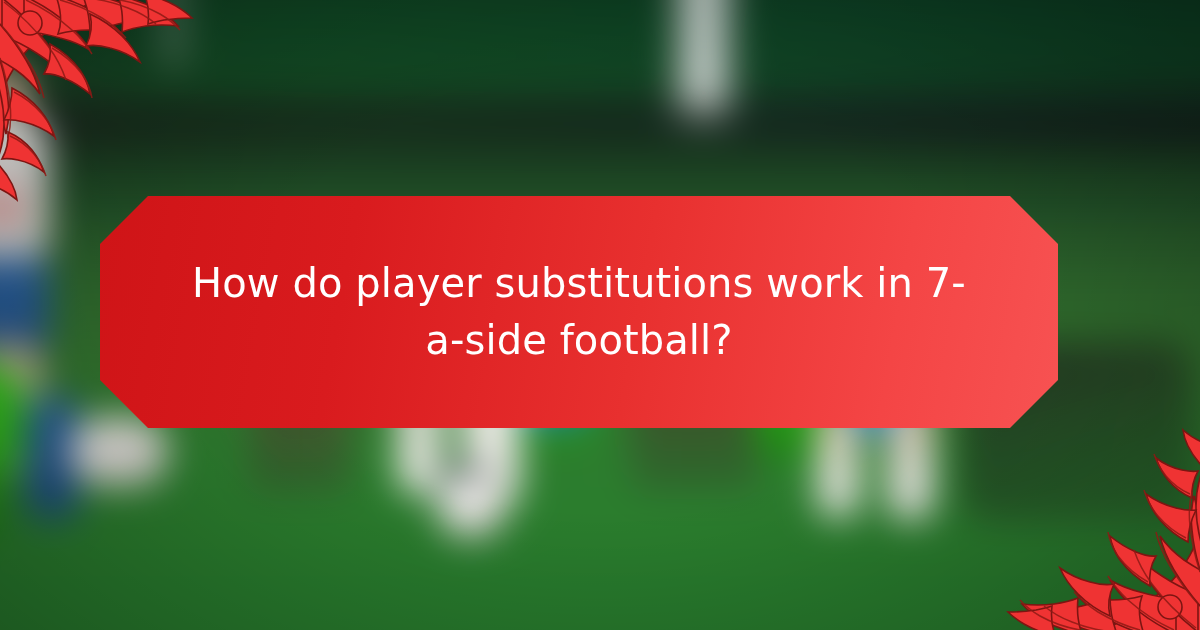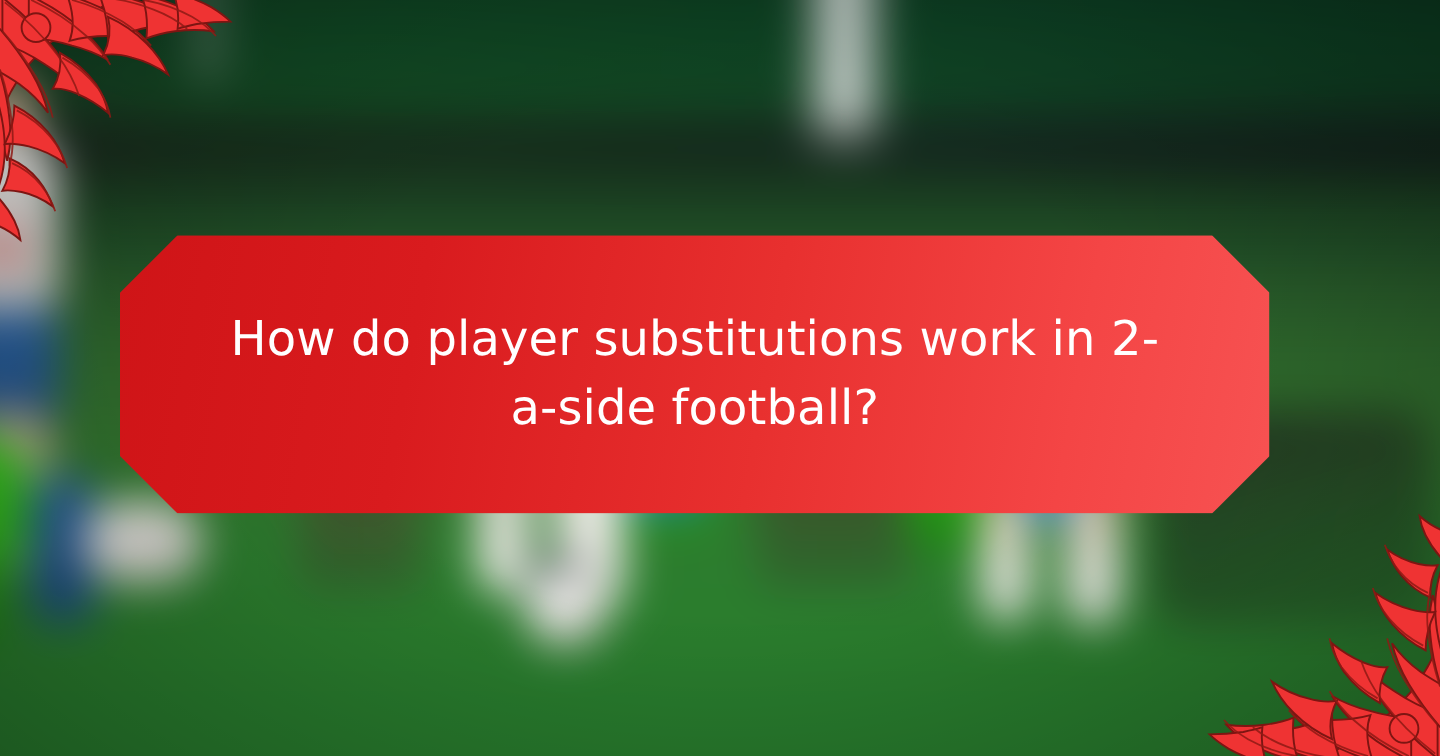--- a/index.html
+++ b/index.html
@@ -369,16 +369,16 @@
         <path d="M20 100 Q36 108 48 122 Q58 134 62 148"></path>
         <path d="M58 56 Q76 66 88 82 Q96 94 98 106"></path>
         <path d="M126 8 Q148 12 166 22 Q178 29 186 38"></path>
         <path d="M16 144 Q30 150 40 162 Q48 172 52 184"></path>
         <path d="M6 66 Q14 90 16 112 Q18 130 14 146"></path>
       </g>
     </svg>
   </div>
 
   <div class="banner">
-    <h1 class="banner-title">How do player substitutions work in 2-a-side football?</h1>
+    <h1 class="banner-title">How do player substitutions work in 7-a-side football?</h1>
   </div>
 
 </div>
 
 </body></html>

